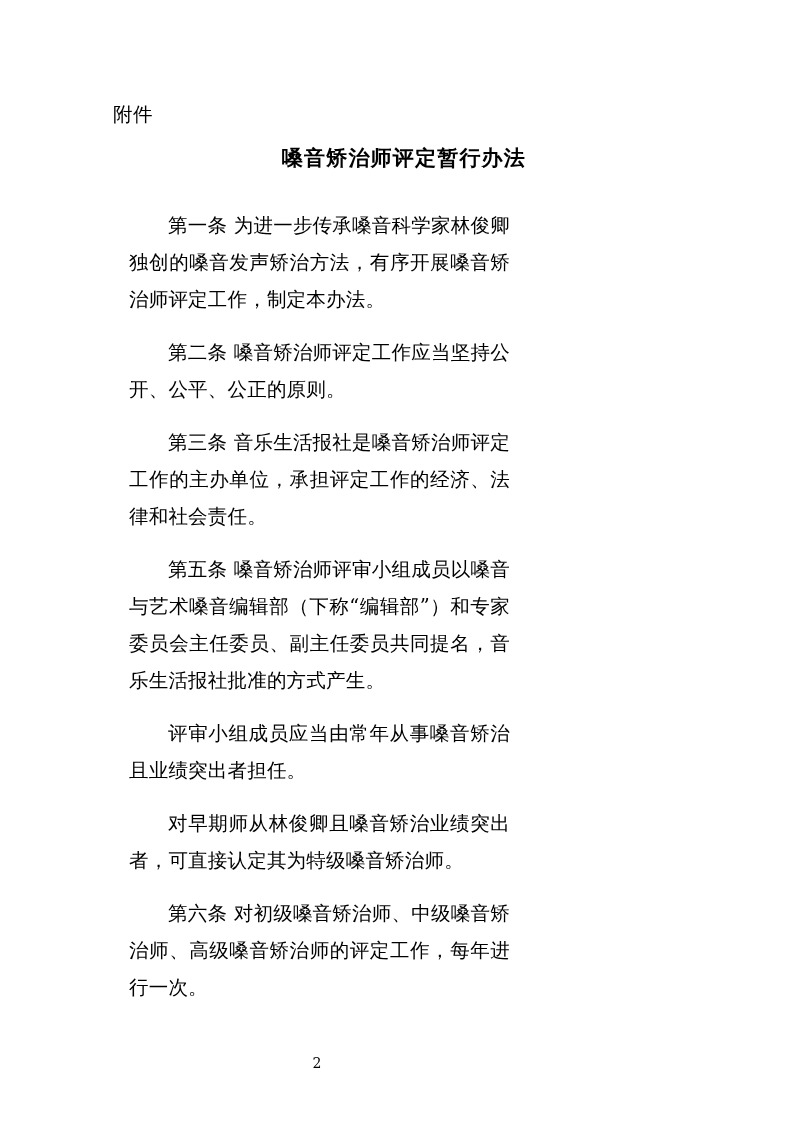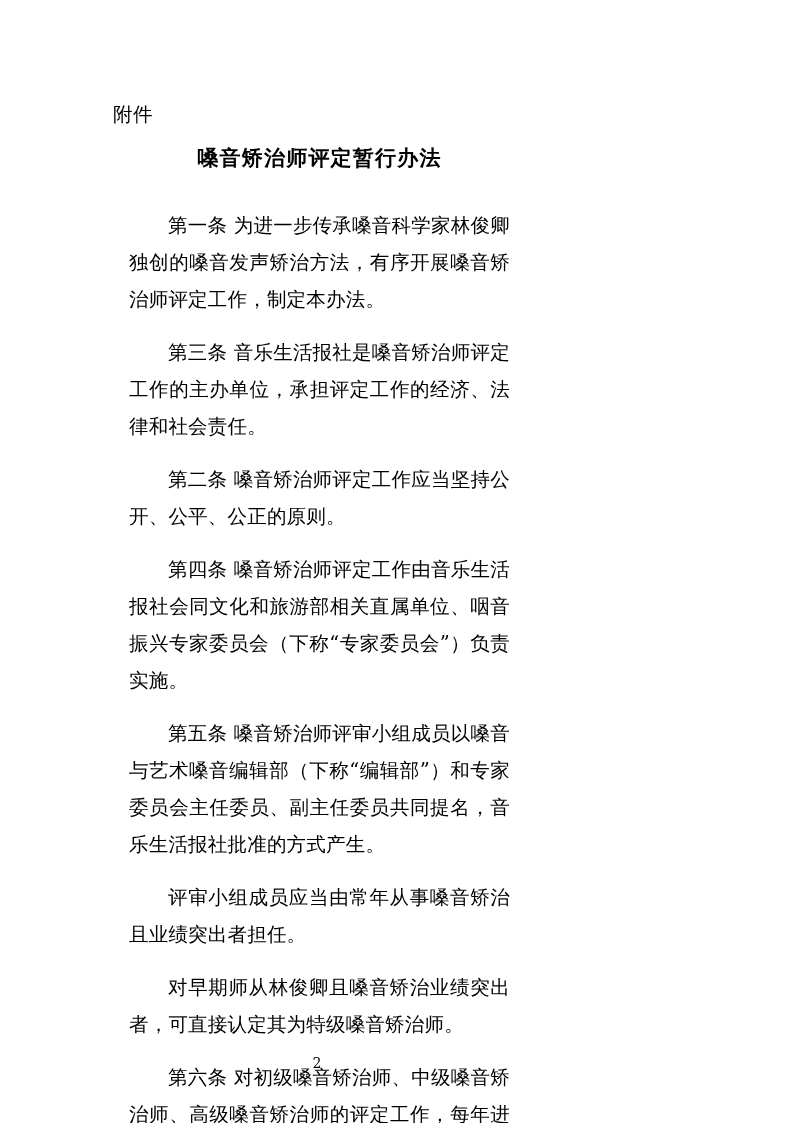--- a/index.html
+++ b/index.html
@@ -27,21 +27,21 @@
   .attachment-label {
     font-size: 19.5px;
     line-height: 1.5;
     letter-spacing: 0.5px;
     margin: 0 0 14px 0;
     font-weight: 400;
   }
   .doc-title {
     font-size: 21px;
     font-weight: 700;
-    text-align: center;
+    text-align: right;
     letter-spacing: 1.2px;
     margin: 0 0 34px 0;
     line-height: 1.4;
   }
   .body-text p {
     font-size: 19.5px;
     line-height: 37px;
     margin: 16px;
     text-align: justify;
     text-justify: inter-ideograph;
@@ -62,23 +62,22 @@
 <body>
 
 <div class="page">
 
   <div class="attachment-label">附件</div>
 
   <div class="doc-title">嗓音矫治师评定暂行办法</div>
 
   <div class="body-text">
     <p>第一条 为进一步传承嗓音科学家林俊卿独创的嗓音发声矫治方法，有序开展嗓音矫治师评定工作，制定本办法。</p>
+    <p>第二条 嗓音矫治师评定工作应当坚持公开、公平、公正的原则。</p>
     <p>第三条 音乐生活报社是嗓音矫治师评定工作的主办单位，承担评定工作的经济、法律和社会责任。</p>
-    <p>第二条 嗓音矫治师评定工作应当坚持公开、公平、公正的原则。</p>
-    <p>第四条 嗓音矫治师评定工作由音乐生活报社会同文化和旅游部相关直属单位、咽音振兴专家委员会（下称“专家委员会”）负责实施。</p>
     <p>第五条 嗓音矫治师评审小组成员以嗓音与艺术嗓音编辑部（下称“编辑部”）和专家委员会主任委员、副主任委员共同提名，音乐生活报社批准的方式产生。</p>
     <p>评审小组成员应当由常年从事嗓音矫治且业绩突出者担任。</p>
     <p>对早期师从林俊卿且嗓音矫治业绩突出者，可直接认定其为特级嗓音矫治师。</p>
     <p>第六条 对初级嗓音矫治师、中级嗓音矫治师、高级嗓音矫治师的评定工作，每年进行一次。</p>
   </div>
 
   <div class="page-number">2</div>
 
 </div>
 

